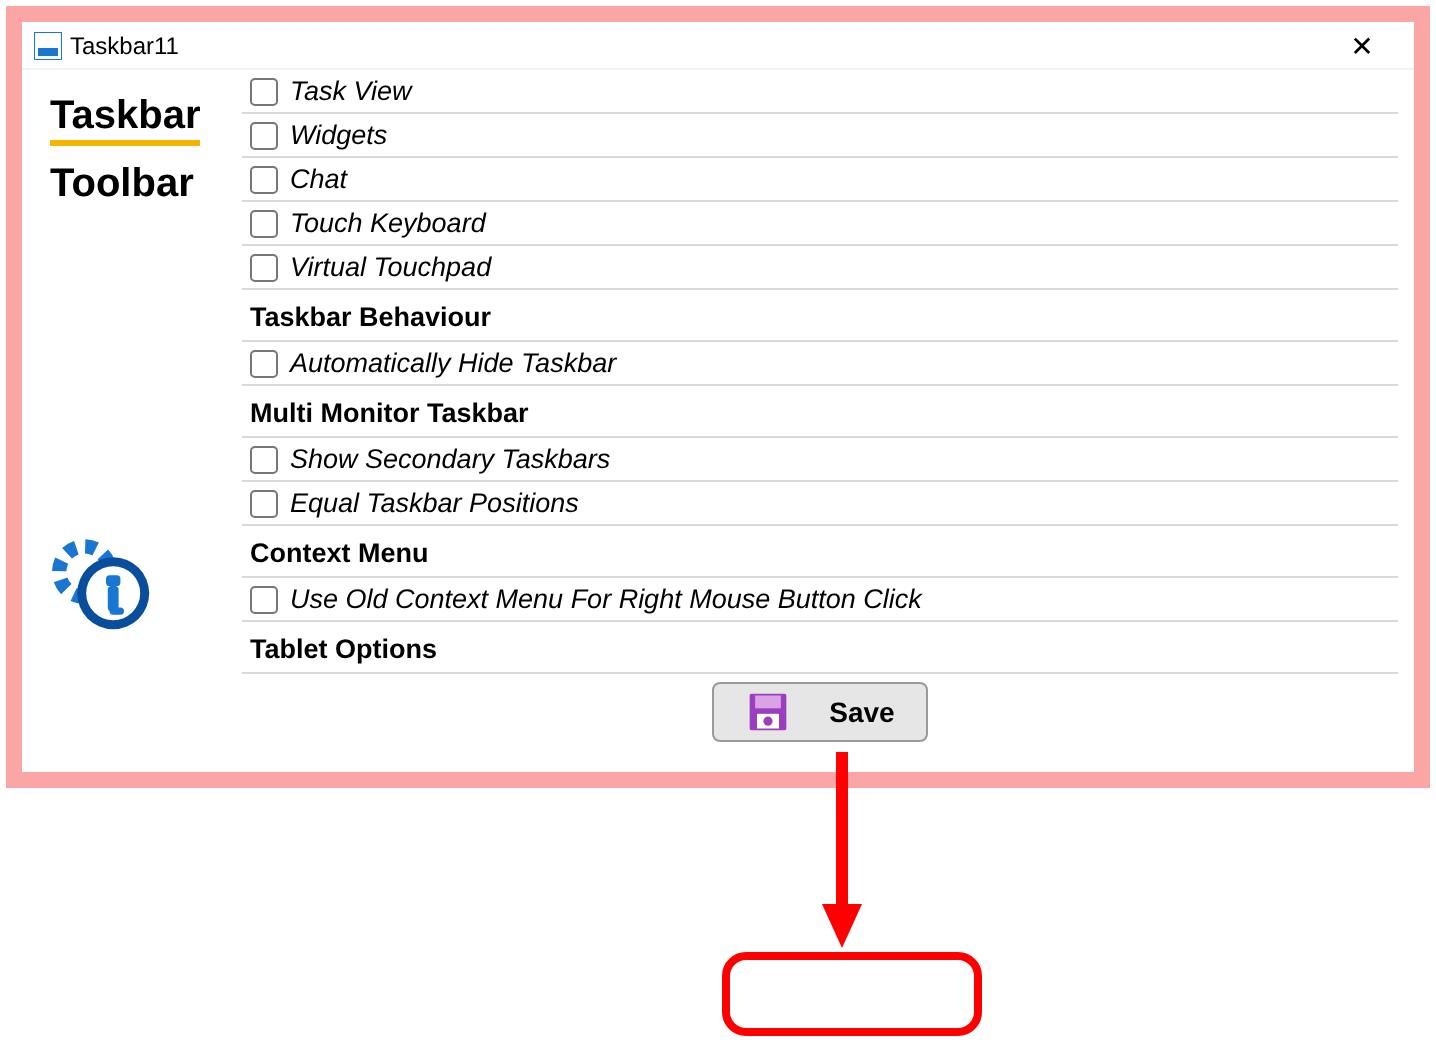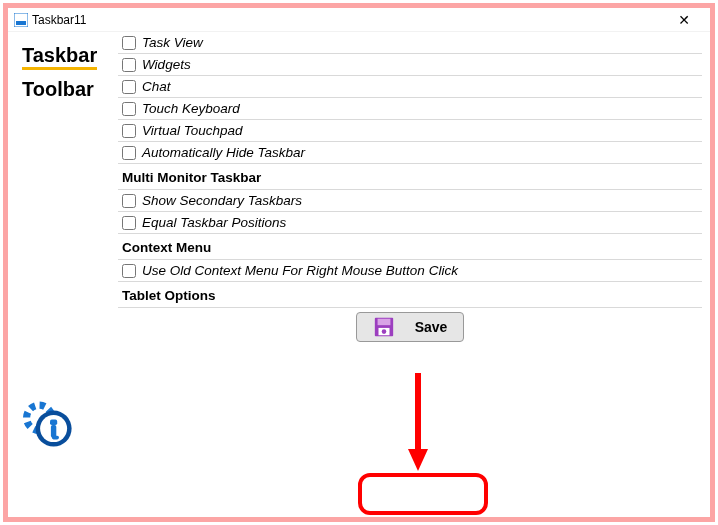--- a/index.html
+++ b/index.html
@@ -1,17 +1,17 @@
 <!DOCTYPE html>
 <html><head>
 <meta charset="utf-8">
 <style>
   * { box-sizing: border-box; margin: 0; padding: 0; }
   html, body { width: 718px; height: 525px; font-family: "Segoe UI", Arial, sans-serif; background: #fff; overflow: hidden; }
-  .outer { border: 5px solid #fca5a5; width: 712px; height: 519px; margin: 3px; position: relative; background: #fff; }
+  .outer { border: 8px solid #fca5a5; width: 712px; height: 391px; margin: 3px; position: relative; background: #fff; }
   .titlebar { height: 24px; display: flex; align-items: center; padding: 0 6px; font-size: 12px; color: #000; border-bottom: 1px solid rgba(0,0,0,0.05); }
   .titlebar .app-icon { width: 14px; height: 14px; margin-right: 4px; }
   .titlebar .app-icon svg { width: 14px; height: 14px; display:block; }
   .titlebar .title { flex: 1; }
   .titlebar .close { width: 40px; text-align: center; font-size: 14px; cursor: pointer; line-height: 14px; font-family: Arial, sans-serif;}
   .body { display: flex; height: calc(100% - 24px); }
   .sidebar { width: 110px; padding: 10px 6px 12px 14px; }
   .tab { font-size: 20px; font-weight: 700; color: #000; padding: 2px 0; margin-bottom: 6px; }
   .tab.active { border-bottom: 3px solid #f5b400; display: inline-block; padding-bottom: 0px;}
   .sidebar-logo { position: absolute; left: 6px; bottom: 52px; }
@@ -66,20 +66,21 @@
 
       <div class="row">
         <input type="checkbox" style="">
         <span>Touch Keyboard</span>
       </div>
       <div class="row">
         <input type="checkbox" style="">
         <span>Virtual Touchpad</span>
       </div>
 
+      <div class="section">Taskbar Behaviour</div>
       <div class="row">
         <input type="checkbox" style="">
         <span>Automatically Hide Taskbar</span>
       </div>
 
       <div class="section">Multi Monitor Taskbar</div>
       <div class="row">
         <input type="checkbox" style="">
         <span>Show Secondary Taskbars</span>
       </div>

